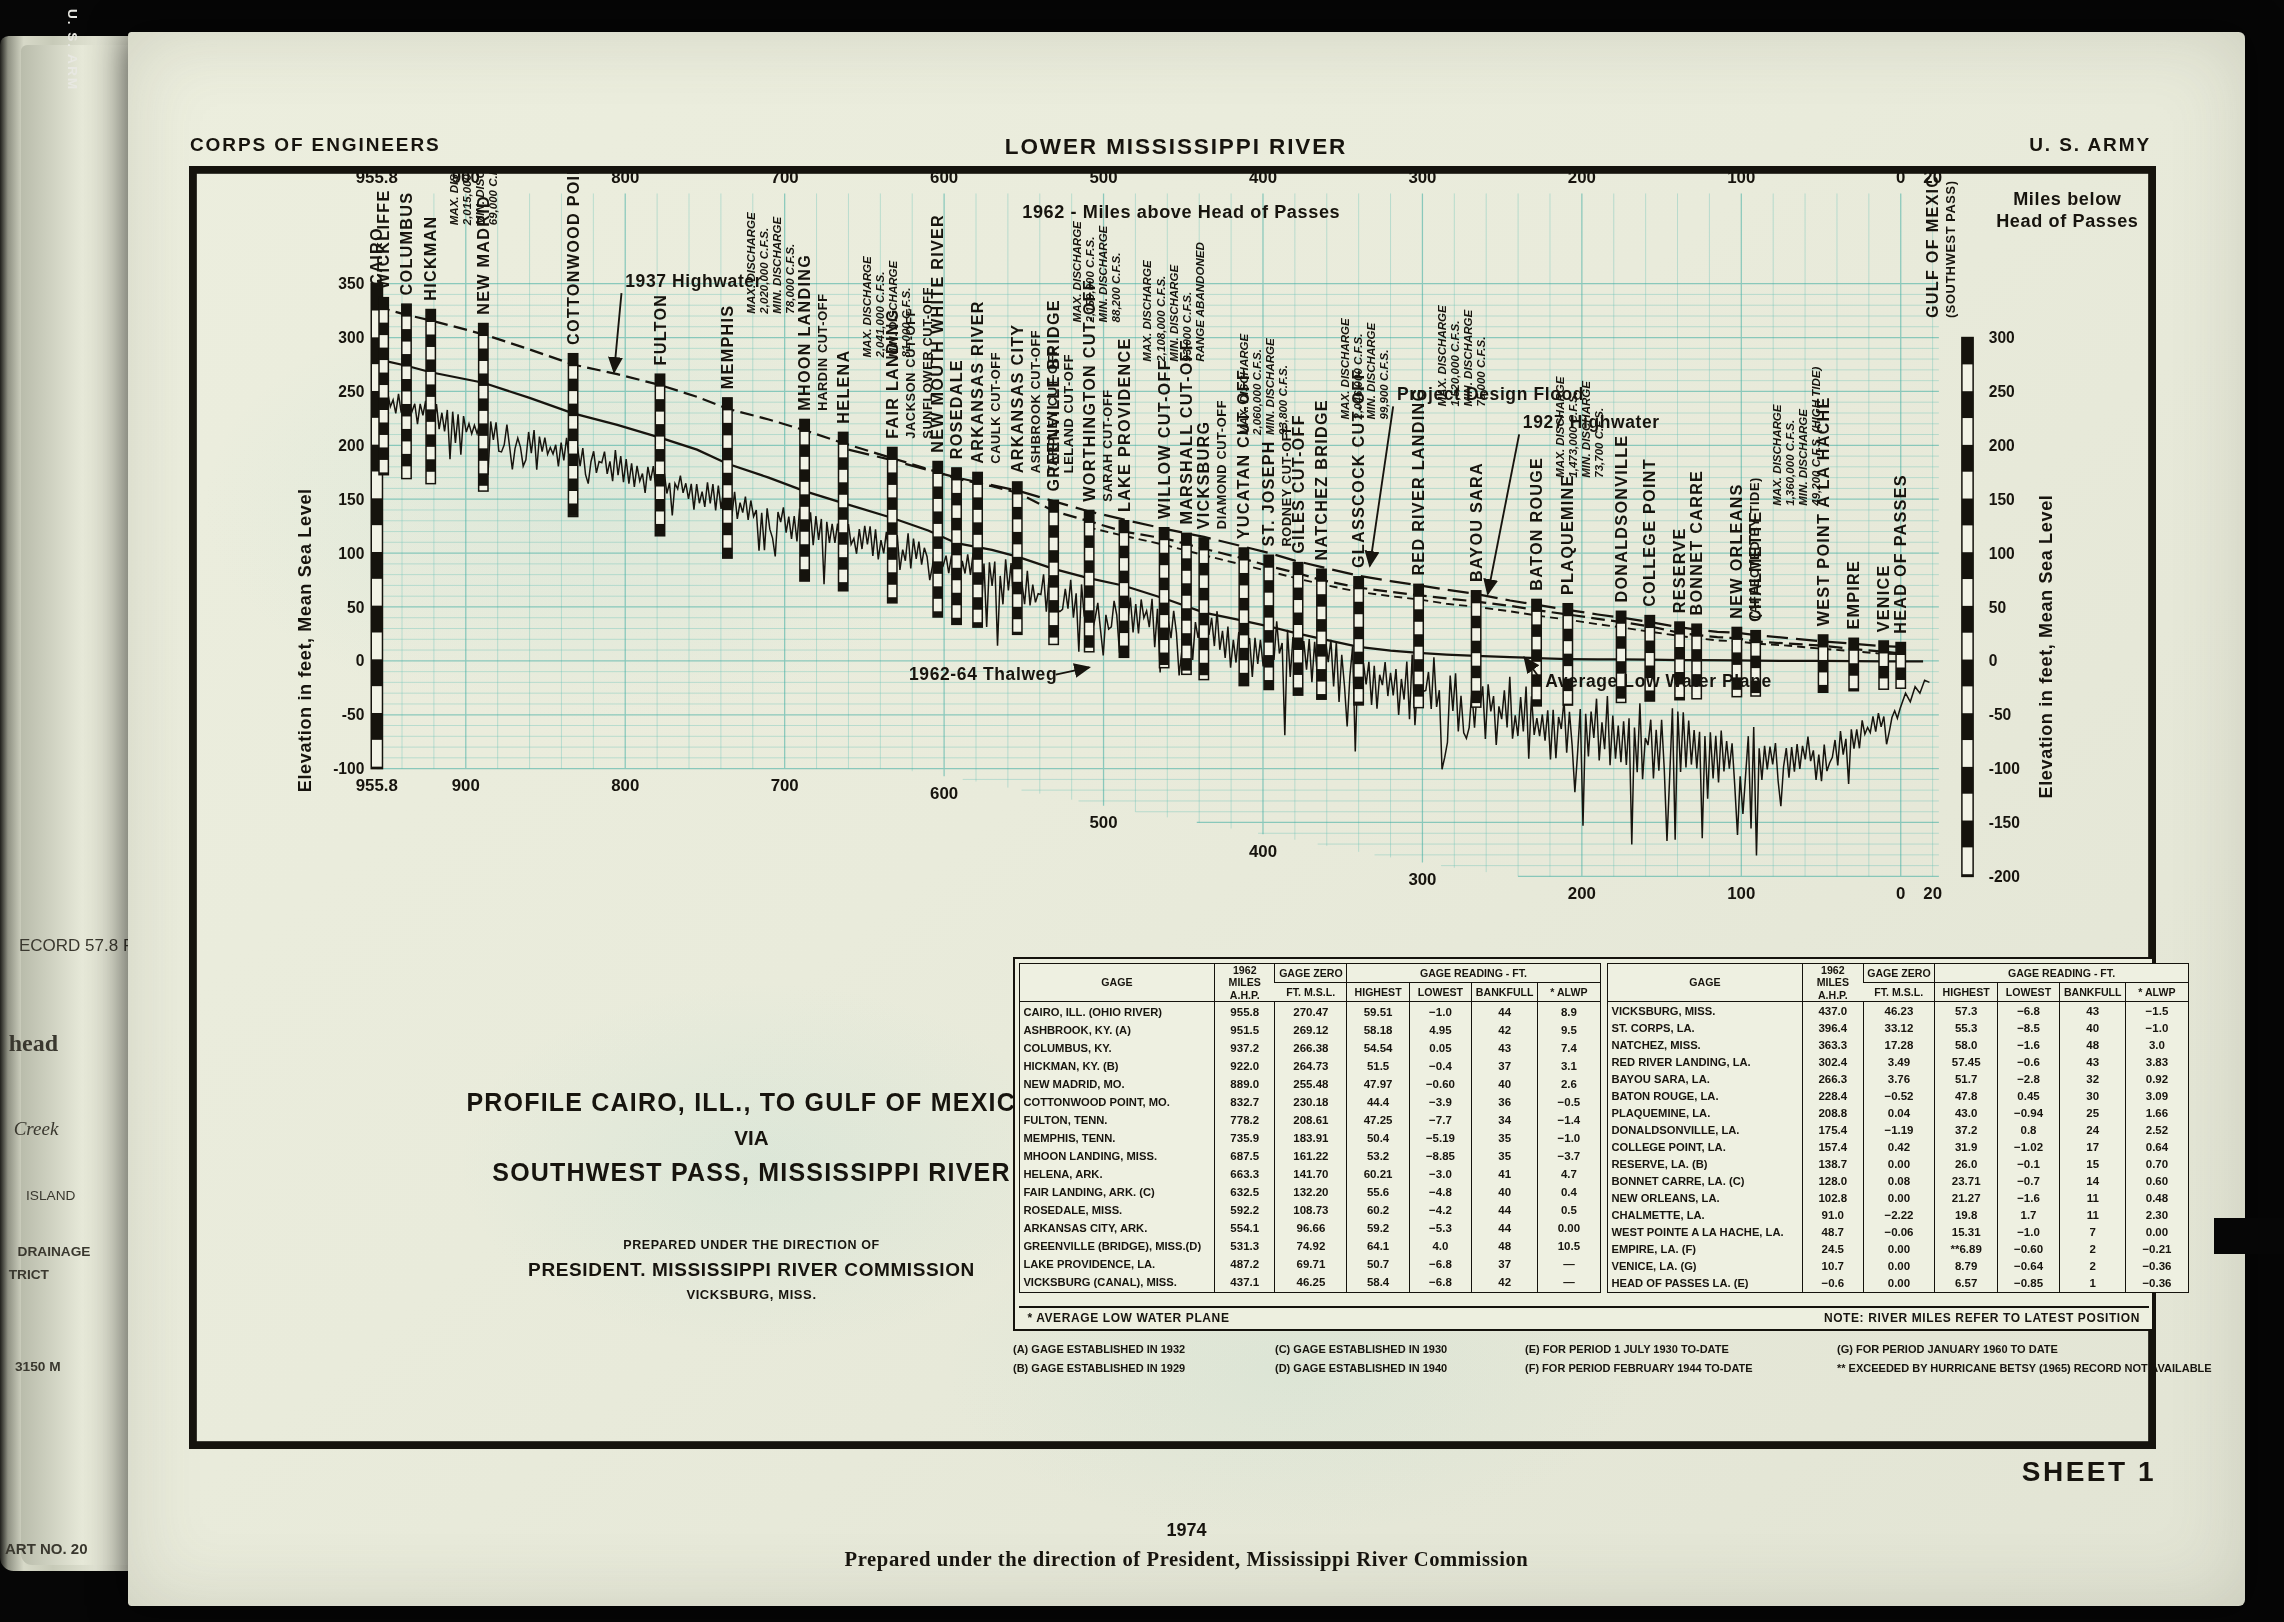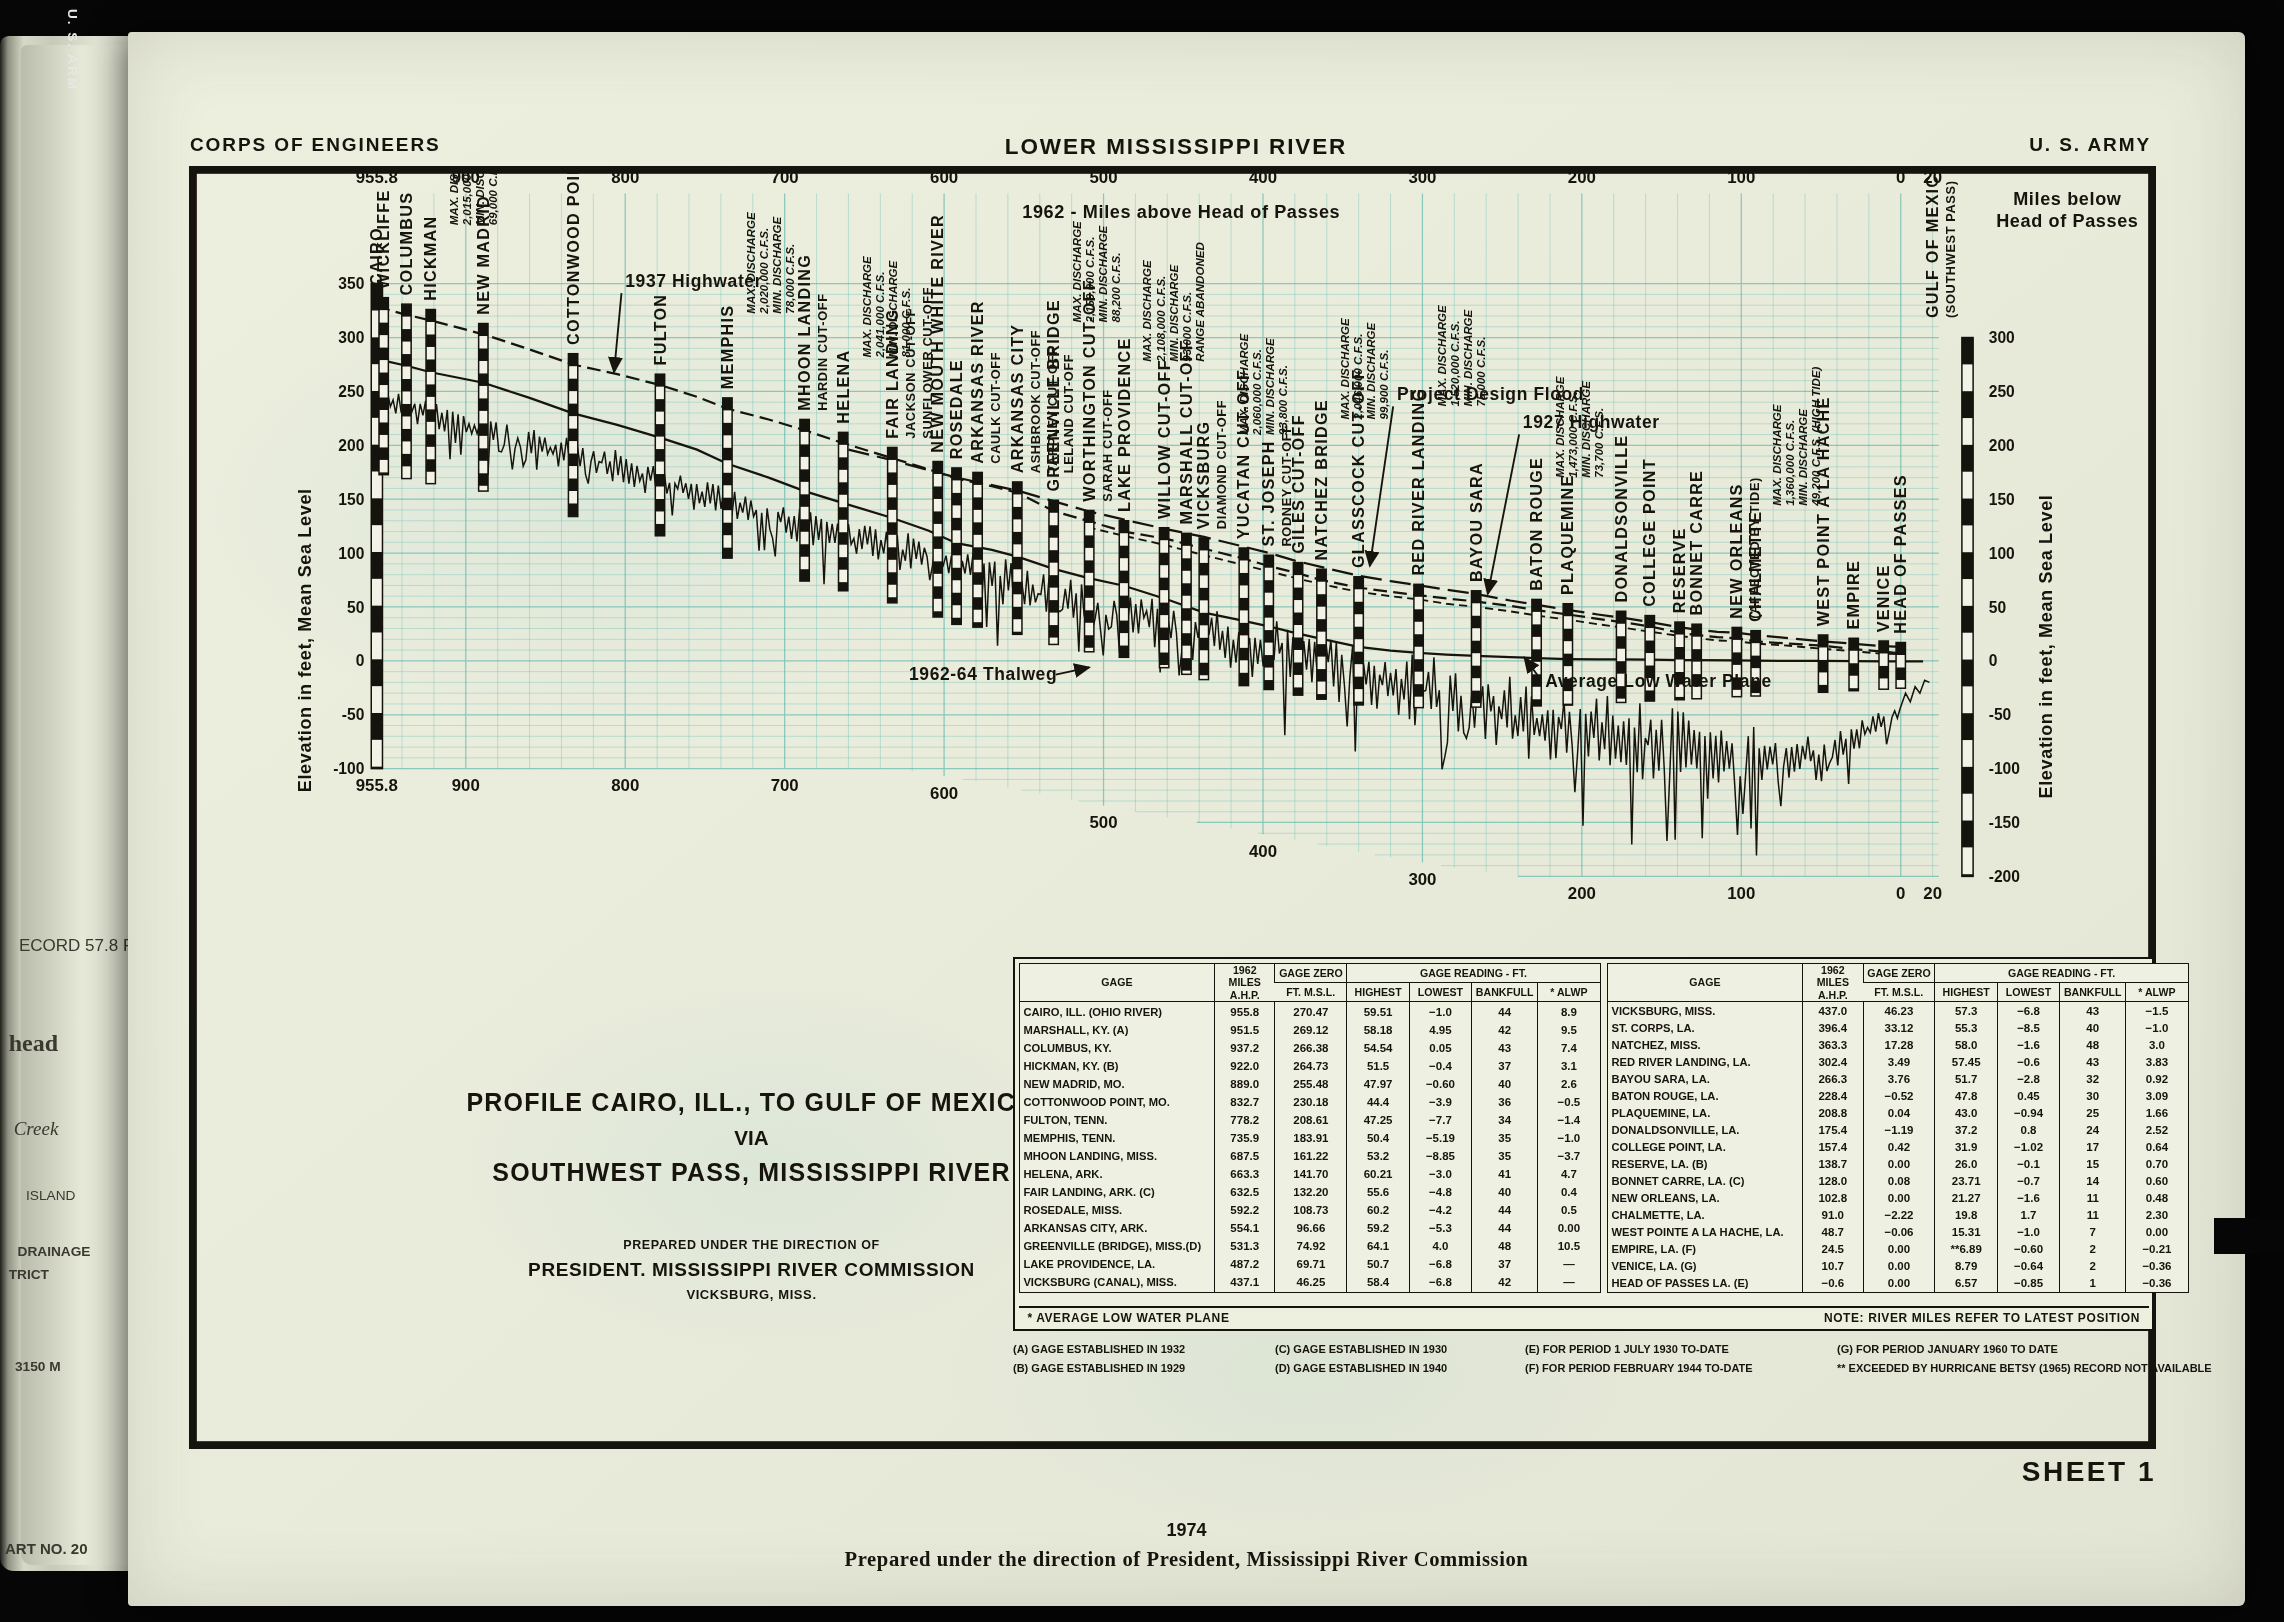--- a/index.html
+++ b/index.html
@@ -746,21 +746,21 @@
               <tr>
                 <td class="nm">CAIRO, ILL. (OHIO RIVER)</td>
                 <td class="">955.8</td>
                 <td class="">270.47</td>
                 <td class="">59.51</td>
                 <td class="">−1.0</td>
                 <td class="">44</td>
                 <td class="">8.9</td>
               </tr>
               <tr>
-                <td class="nm">MARSHALL, KY. (A)</td>
+                <td class="nm">ASHBROOK, KY. (A)</td>
                 <td class="">951.5</td>
                 <td class="">269.12</td>
                 <td class="">58.18</td>
                 <td class="">4.95</td>
                 <td class="">42</td>
                 <td class="">9.5</td>
               </tr>
               <tr>
                 <td class="nm">COLUMBUS, KY.</td>
                 <td class="">937.2</td>

